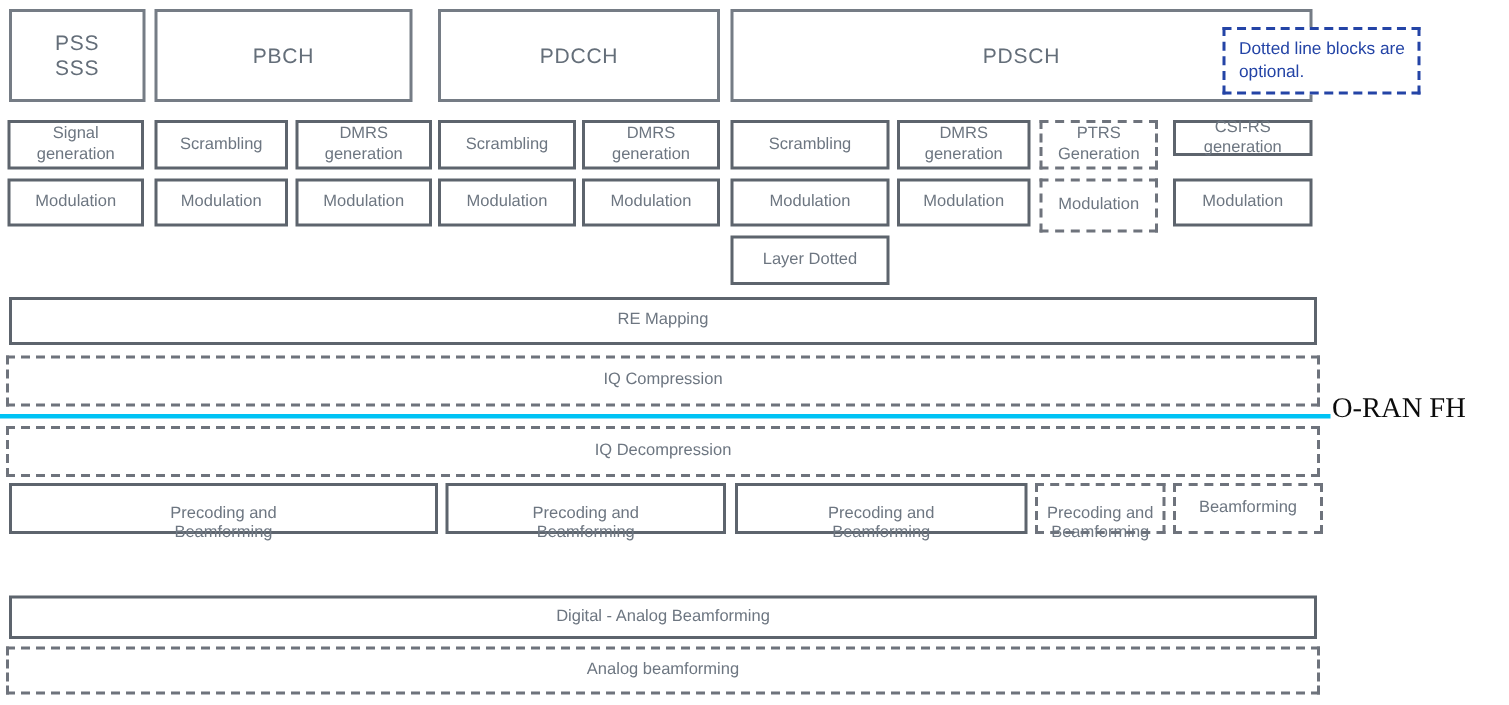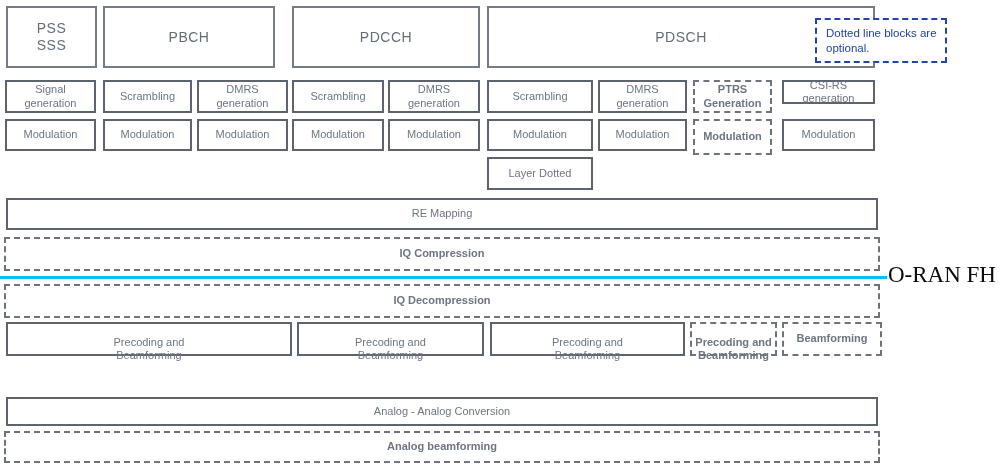--- a/index.html
+++ b/index.html
@@ -6,34 +6,34 @@
   .canvas{
     position:relative;width:1006px;height:470px;background:#ffffff;
     font-family:"Liberation Sans",sans-serif;overflow:hidden;
   }
   .box{
     position:absolute;box-sizing:border-box;background:#ffffff;
     border:2px solid #5d646d;color:#6d7681;font-size:11px;line-height:1.2;
     display:flex;align-items:center;justify-content:center;text-align:center;
     padding:0 2px;
   }
-  .dashed{border:2px dashed #6e737c;font-weight:bold;}
+  .dashed{border:2px dashed #6e737c;}
   .big{font-size:14px;color:#646e79;letter-spacing:.5px;border-color:#757c85;}
   .stack{display:flex;flex-direction:column;align-items:center;justify-content:center;}
   .narrow{display:inline-block;max-width:70px;}
   .midw{display:inline-block;max-width:94px;margin-top:20px;}
   .note{
     border:2px dashed #2444a6;color:#2444a6;font-size:11.5px;line-height:1.3;
     justify-content:flex-start;text-align:left;padding:4px 4px 4px 9px;
     font-weight:400;
   }
   .fh-line{position:absolute;height:3px;}
   .fh-label{
     position:absolute;font-family:"Liberation Serif",serif;
-    font-size:23px;color:#0b0b0b;white-space:nowrap;
+    font-size:19px;color:#0b0b0b;white-space:nowrap;
   }
   .u{
     border-bottom:1px solid #99a0aa;
     text-decoration:underline wavy #e2574c 1px;
     text-decoration-skip-ink:none;
   }
 </style>
 </head>
 <body>
 
@@ -100,16 +100,16 @@
       <span class="midw">Precoding and Beamforming</span>
     </div>
   <div class="box" style="left:490px;top:322px;width:195px;height:34px;">
       <span class="midw">Precoding and Beamforming</span>
     </div>
   <div class="box dashed" style="left:690px;top:322px;width:87px;height:34px;">
       <span class="midw">Precoding and Beamforming</span>
     </div>
   <div class="box dashed" style="left:782px;top:322px;width:100px;height:34px;">Beamforming</div>
 
-  <div class="box" style="left:6px;top:397px;width:872px;height:29px;">Analog - Analog Conversion</div>
+  <div class="box" style="left:6px;top:397px;width:872px;height:29px;">Digital - Analog Beamforming</div>
   <div class="box dashed" style="left:4px;top:431px;width:876px;height:32px;">Analog beamforming</div>
 
 </div>
 
 </body></html>

